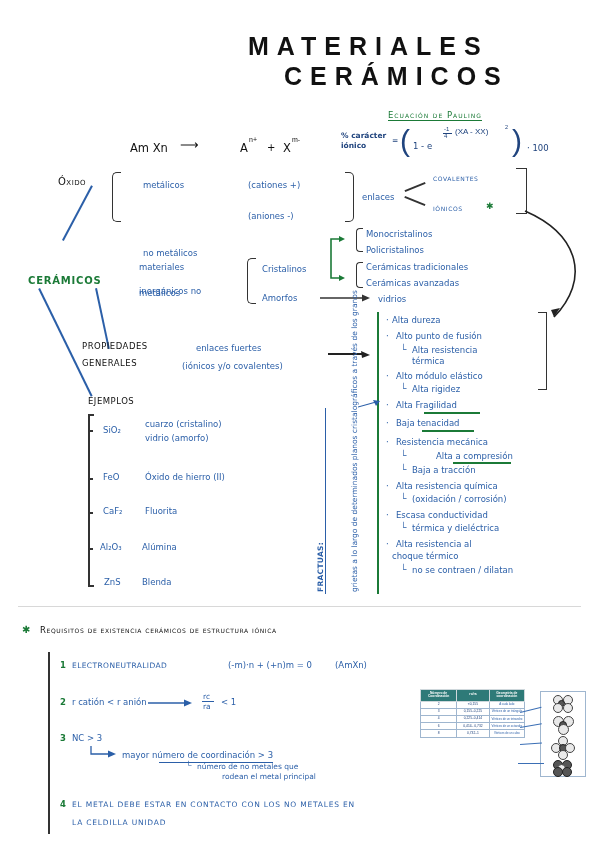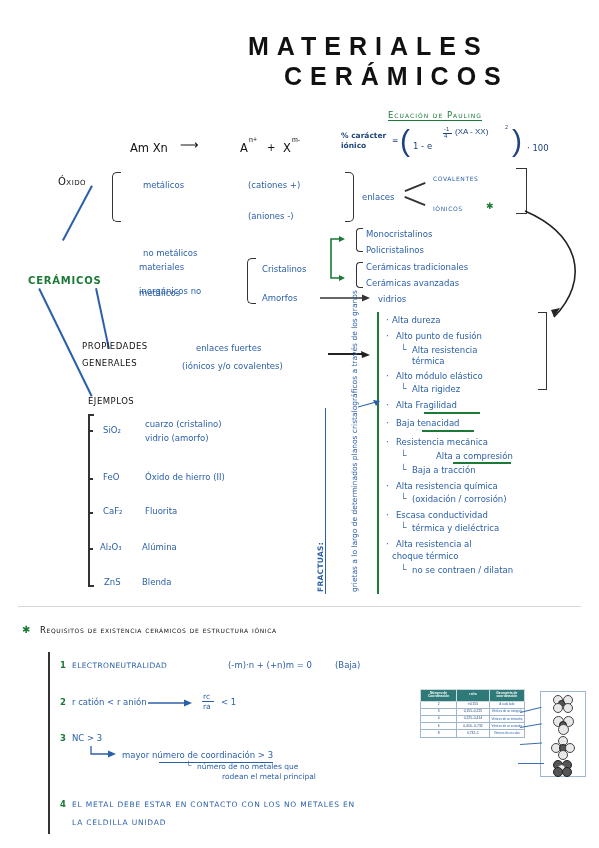--- a/index.html
+++ b/index.html
@@ -255,21 +255,21 @@
   <div class="abs" style="left:18px;top:606px;width:563px;height:1px;background:#d8d8d8;"></div>
 
   <div class="abs green" style="left:22px;top:624px;font-size:10px;">✱</div>
   <div class="abs black hw sm caps" style="left:40px;top:625px;letter-spacing:.6px;">Requisitos de existencia cerámicos de estructura iónica</div>
 
   <div class="vline" style="left:48px;top:652px;height:182px;"></div>
 
   <div class="abs green hw sm" style="left:60px;top:660px;font-weight:bold;">1</div>
   <div class="abs blue hw xs caps" style="left:72px;top:661px;letter-spacing:.4px;">ELECTRONEUTRALIDAD</div>
   <div class="abs blue hw sm" style="left:228px;top:660px;">(-m)·n + (+n)m = 0</div>
-  <div class="abs blue hw sm" style="left:335px;top:660px;">(Baja)</div>
+  <div class="abs blue hw sm" style="left:335px;top:660px;">(AmXn)</div>
 
   <div class="abs green hw sm" style="left:60px;top:697px;font-weight:bold;">2</div>
   <div class="abs blue hw sm" style="left:72px;top:697px;">r catión &lt; r anión</div>
   <svg class="abs" style="left:148px;top:697px;" width="46" height="12">
     <line x1="0" y1="6" x2="38" y2="6" stroke="#2b5fa8" stroke-width="1.4"></line>
     <path d="M44,6 l -8,-3.5 l 0,7 z" fill="#2b5fa8"></path>
   </svg>
   <div class="abs blue hw xs" style="left:203px;top:692px;">rc</div>
   <div class="abs" style="left:202px;top:701px;width:12px;height:1.2px;background:#2b5fa8;"></div>
   <div class="abs blue hw xs" style="left:203px;top:702px;">ra</div>

